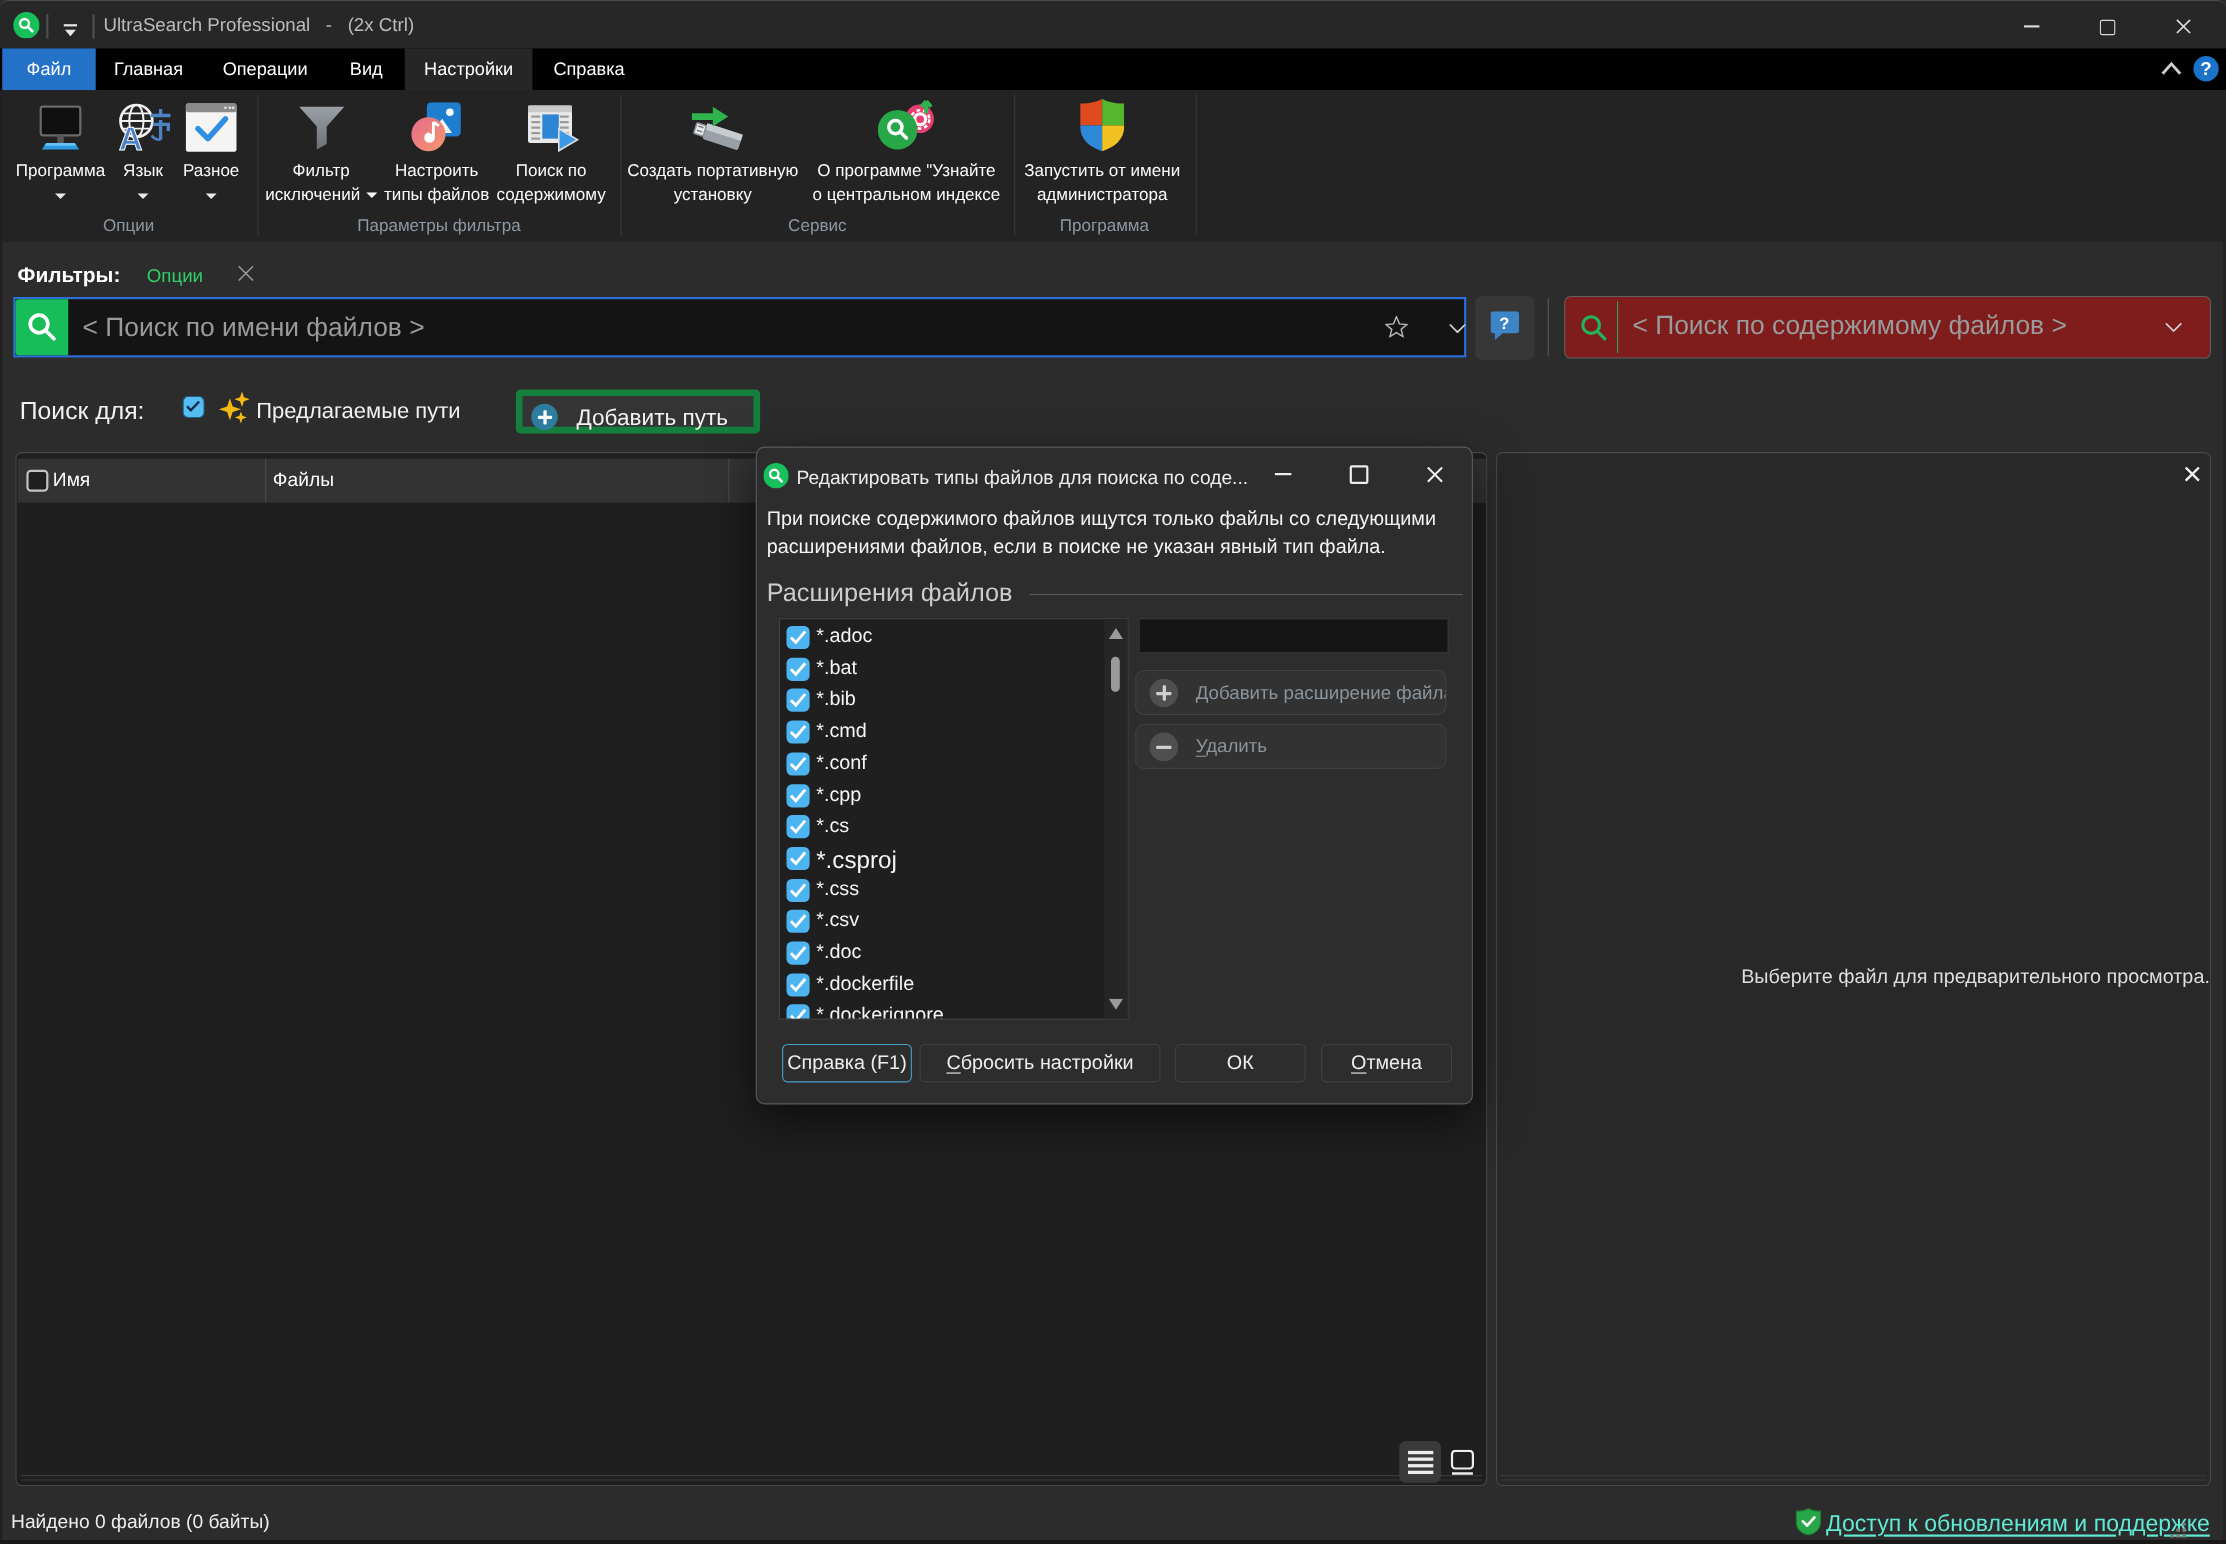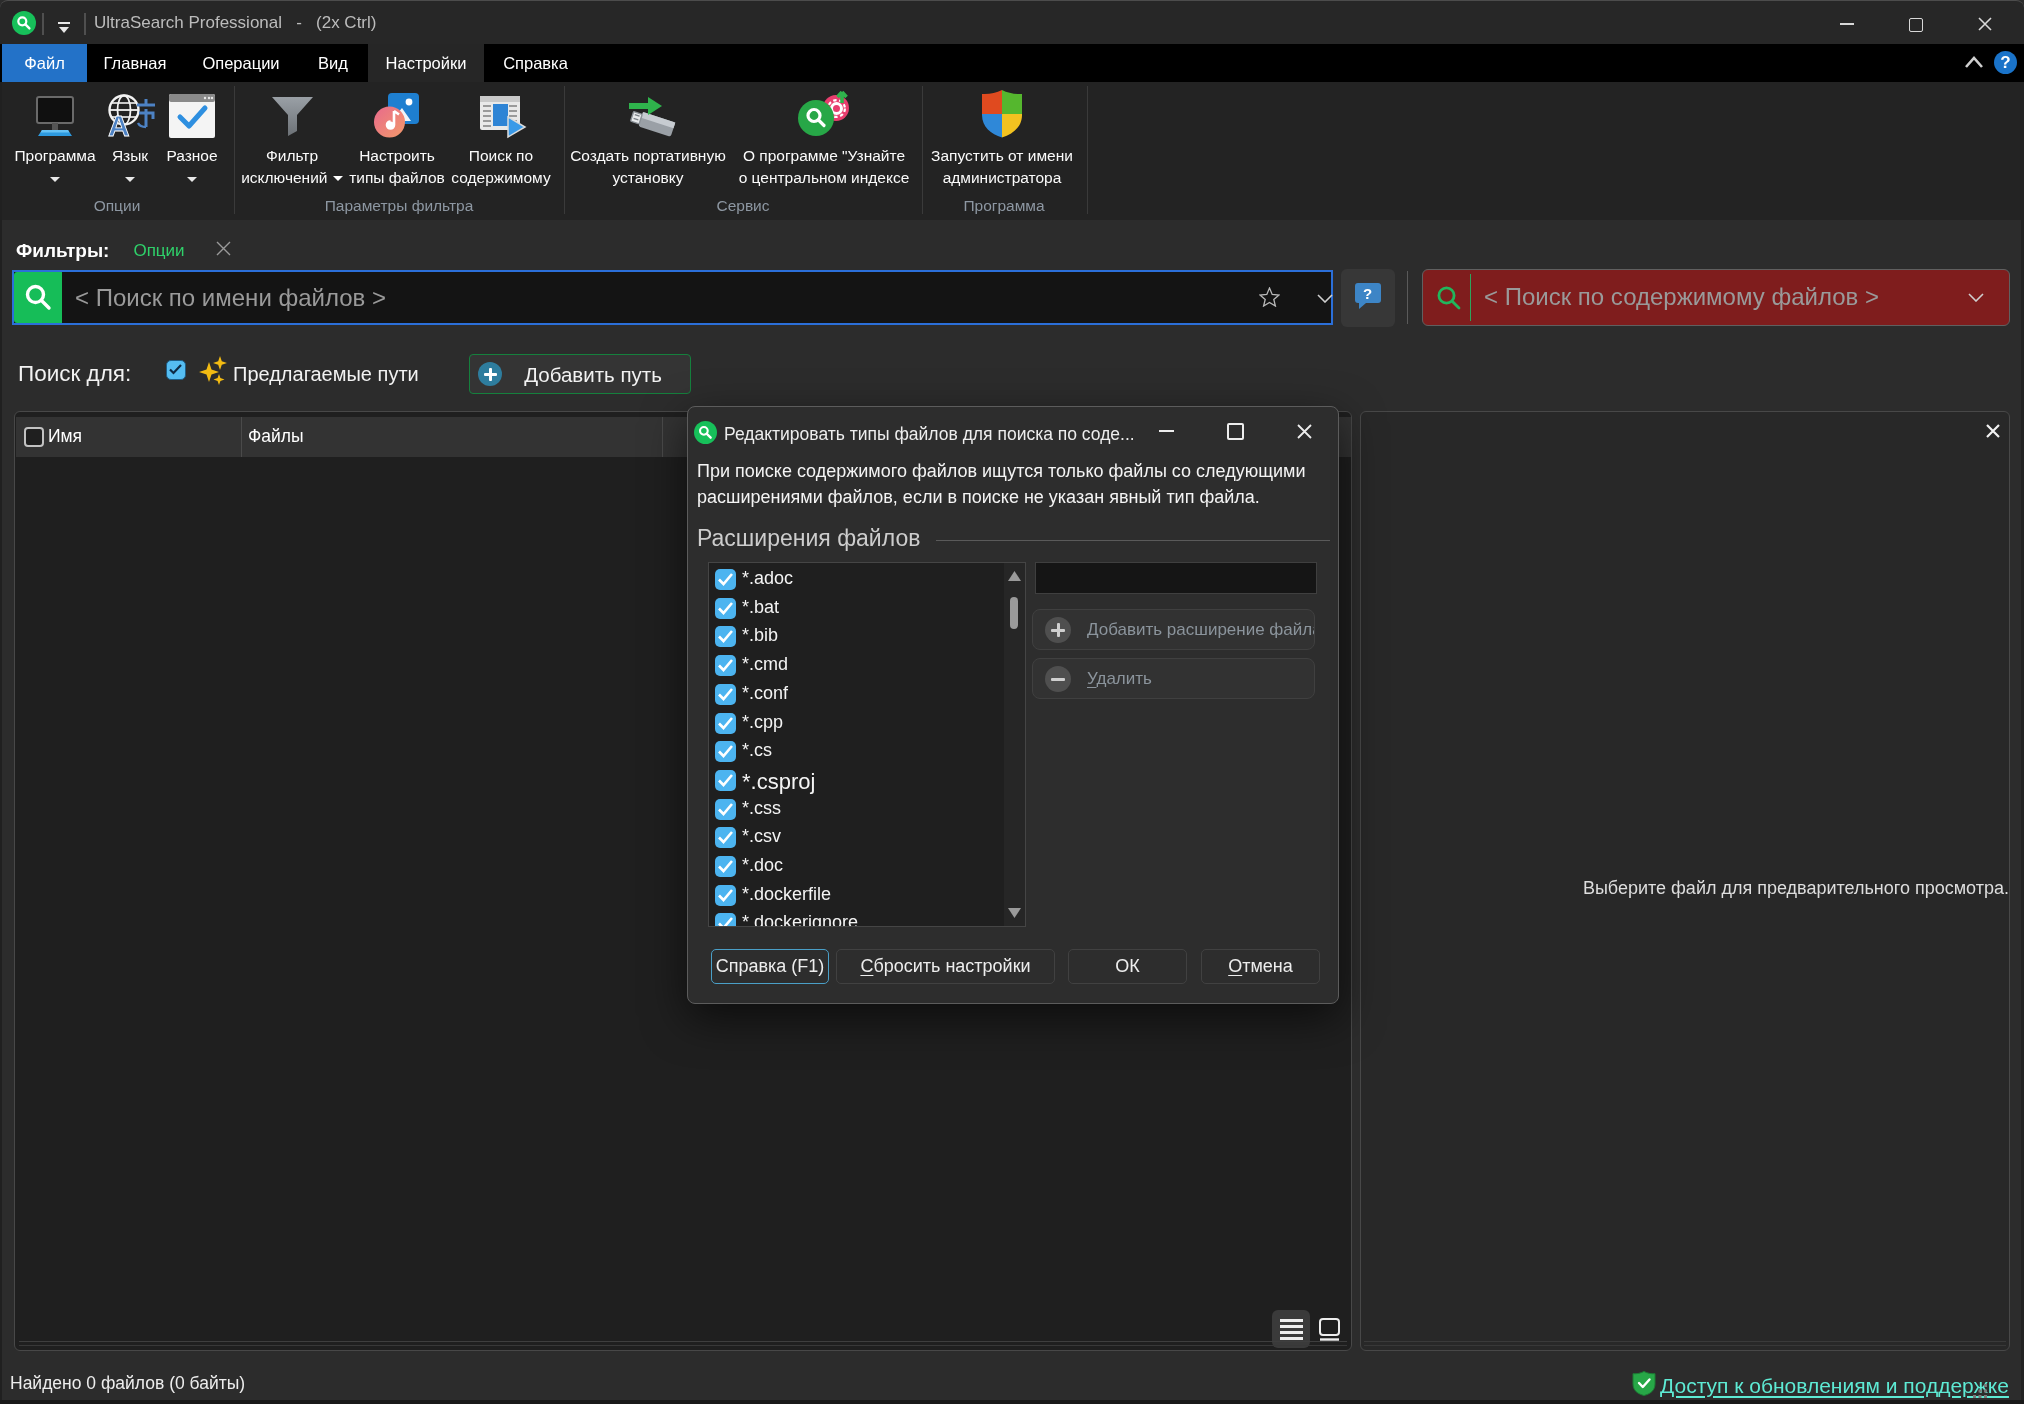--- a/index.html
+++ b/index.html
@@ -252,21 +252,21 @@
     <svg class="abs" style="left:2px;top:3px" width="13" height="11" viewBox="0 0 13 11">
         <path d="M1 5.5 L4.5 9 L12 1" fill="none" stroke="#0e2b45" stroke-width="2.2"></path>
       </svg>
   </div>
   <svg class="abs" style="left:198px;top:136px" width="30" height="32" viewBox="0 0 30 32">
     <path d="M10 2 L12.5 9.5 L20 12 L12.5 14.5 L10 22 L7.5 14.5 L0 12 L7.5 9.5 Z" fill="#f3bb12" transform="translate(1,4)"></path>
     <path d="M22 0 L23.8 5.2 L29 7 L23.8 8.8 L22 14 L20.2 8.8 L15 7 L20.2 5.2 Z" fill="#f3bb12"></path>
     <path d="M21 18 L22.4 22 L26.5 23.5 L22.4 25 L21 29 L19.6 25 L15.5 23.5 L19.6 22 Z" fill="#f3bb12"></path>
   </svg>
   <div class="abs" style="left:233px;top:143px;font-size:20px;color:#f2f2f2;">Предлагаемые пути</div>
-  <div class="abs" style="left:469px;top:134px;width:222px;height:40px;background:#343434;border:1px solid #15803d;border-radius:4px;box-sizing:border-box;">
+  <div class="abs" style="left:469px;top:134px;width:222px;height:40px;background:#343434;border:6px solid #15803d;border-radius:4px;box-sizing:border-box;">
     <div class="abs" style="left:8px;top:7px;width:24px;height:24px;border-radius:50%;background:#2e7d9e;">
       <div class="abs" style="left:5.5px;top:10.5px;width:13px;height:3px;background:#fff;border-radius:1px"></div>
       <div class="abs" style="left:10.5px;top:5.5px;width:3px;height:13px;background:#fff;border-radius:1px"></div>
     </div>
     <div class="abs" style="left:0;top:8px;width:100%;text-align:center;font-size:20.5px;color:#f2f2f2;padding-left:26px;box-sizing:border-box;">Добавить путь</div>
   </div>
 </div>
 
 <div id="tablepanel">
   <div class="abs" style="left:1px;top:5px;width:1335px;height:40px;background:#333;">

